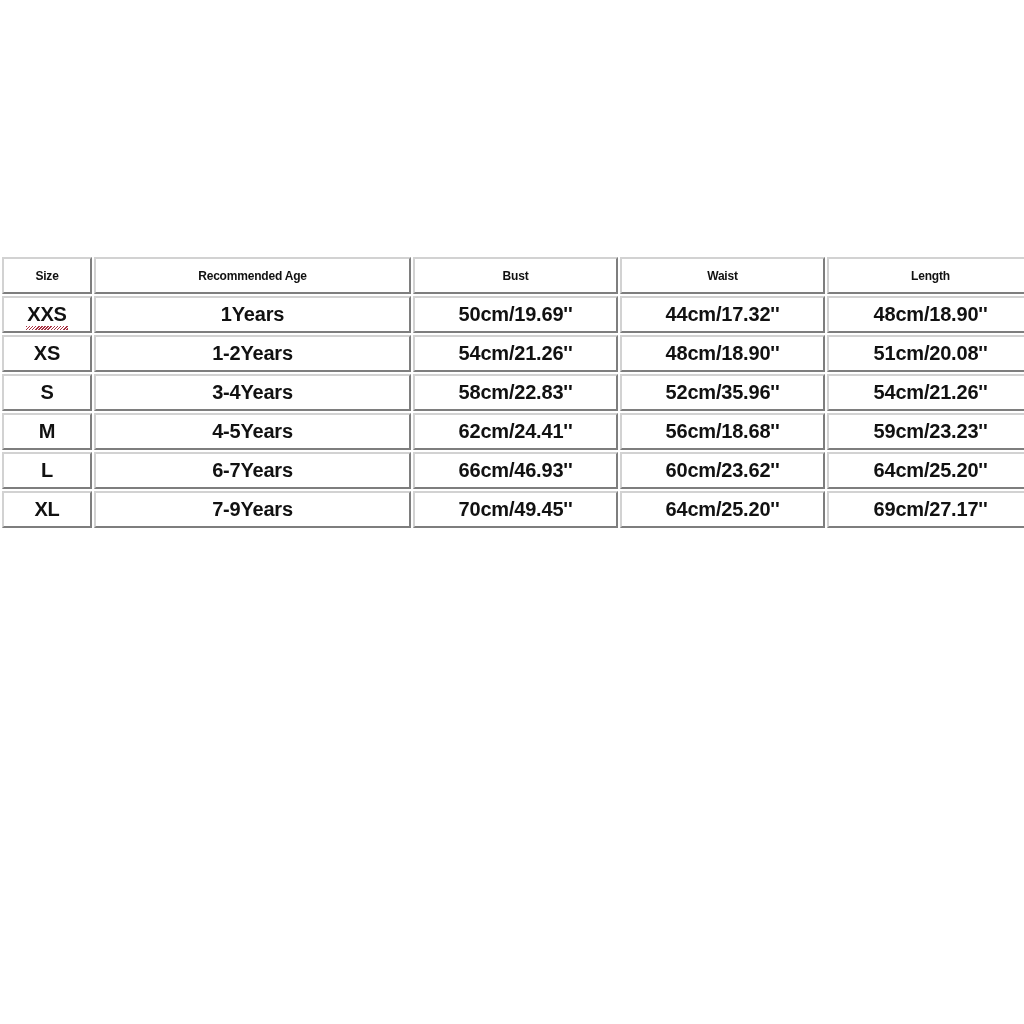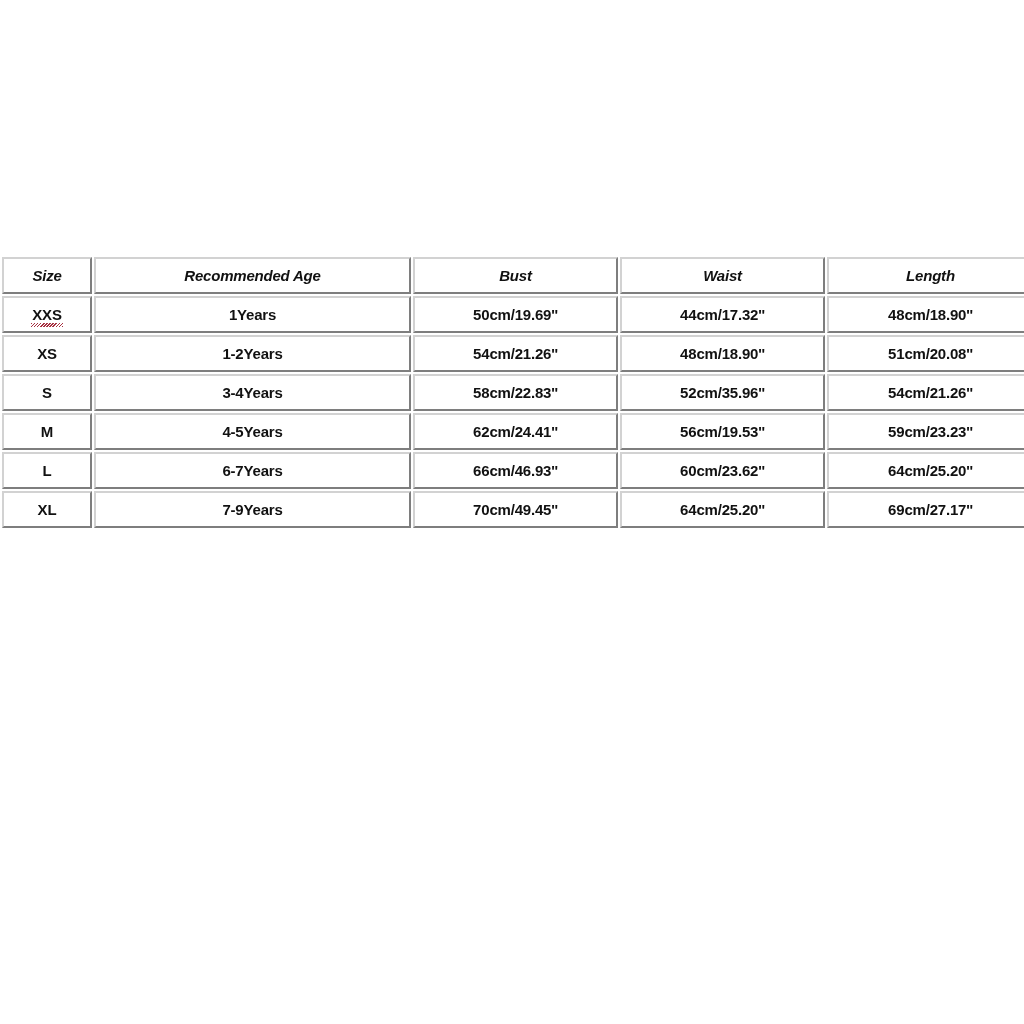--- a/index.html
+++ b/index.html
@@ -41,31 +41,30 @@
   }
 
   table.size-chart td {
     background: #ffffff;
     border: 2px outset #d2d2d2;
     height: 37px;
     text-align: center;
     vertical-align: middle;
     color: #111111;
     font-weight: bold;
-    font-size: 15px;
+    font-size: 20px;
     letter-spacing: -0.2px;
     padding: 0 2px;
     box-sizing: border-box;
     white-space: nowrap;
     overflow: hidden;
   }
 
   table.size-chart tr.header-row td {
-    font-size: 15px;
-    font-style: italic;
+    font-size: 12px;
   }
 
   
   col.c-size   { width: 90px; }
   col.c-age    { width: 317px; }
   col.c-bust   { width: 205px; }
   col.c-waist  { width: 205px; }
   col.c-length { width: 207px; }
 
   
@@ -144,21 +143,21 @@
             <td>S</td>
             <td>3-4Years</td>
             <td>58cm/22.83''</td>
             <td>52cm/35.96''</td>
             <td>54cm/21.26''</td>
           </tr>
           <tr>
             <td>M</td>
             <td>4-5Years</td>
             <td>62cm/24.41''</td>
-            <td>56cm/19.53''</td>
+            <td>56cm/18.68''</td>
             <td>59cm/23.23''</td>
           </tr>
           <tr>
             <td>L</td>
             <td>6-7Years</td>
             <td>66cm/46.93''</td>
             <td>60cm/23.62''</td>
             <td>64cm/25.20''</td>
           </tr>
           <tr>

